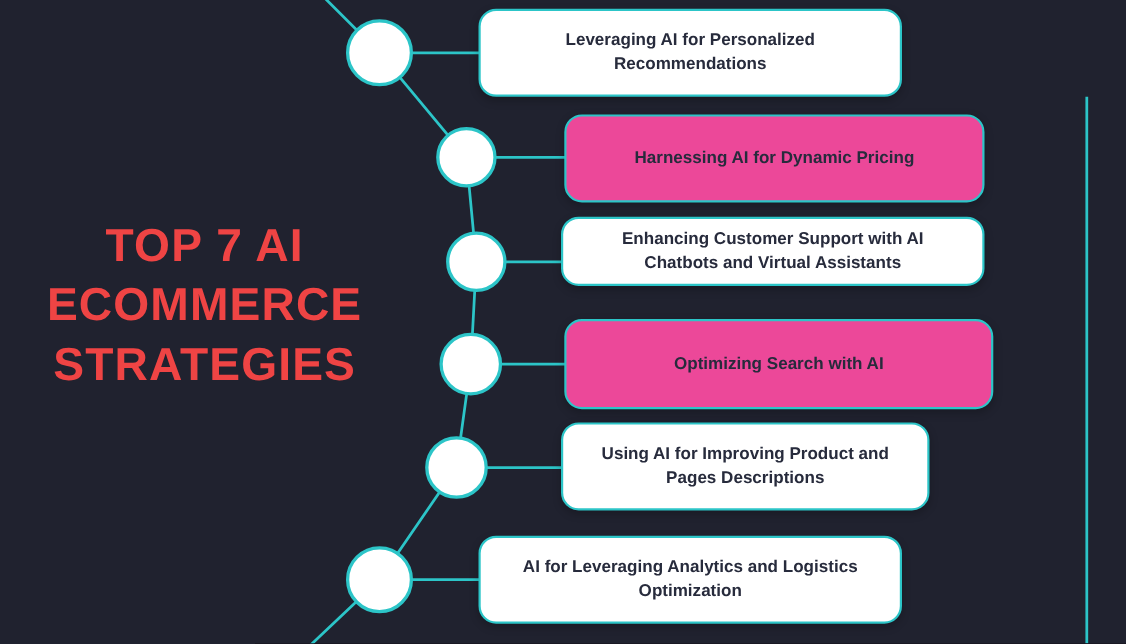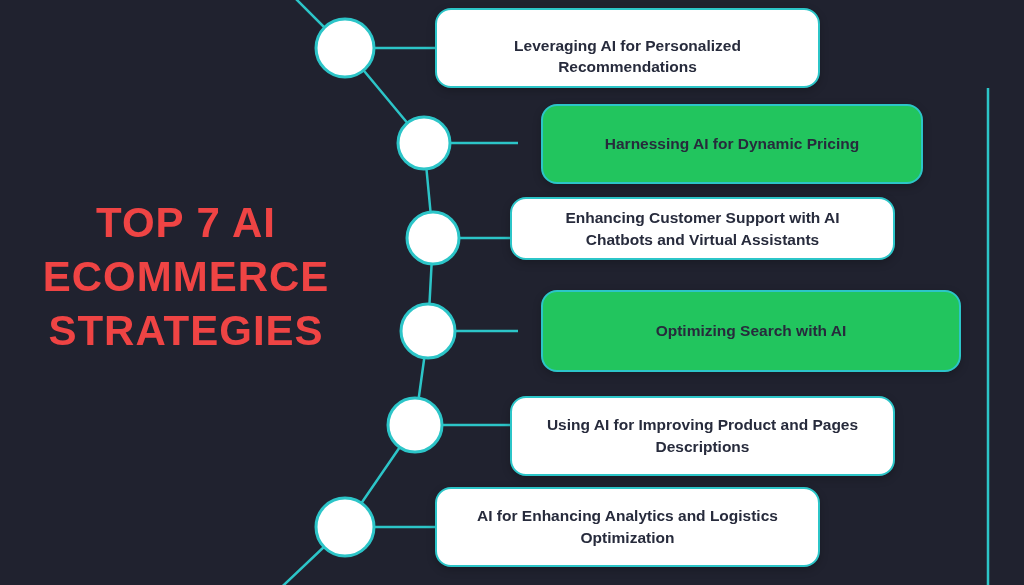--- a/index.html
+++ b/index.html
@@ -36,26 +36,26 @@
     background:#FFFFFF;
     border:2px solid #2CC5C8;
     border-radius:16px;
     color:#272B3C;
     font-size:15.5px;
     font-weight:600;
     line-height:1.4;
     padding:8px 28px;
     box-shadow:0 3px 8px rgba(0,0,0,0.22);
   }
-  .card.gray { background:#22c55e;margin-left:28px; }
-  .c1 { left:435px; top:8px;   width:385px; height:80px;align-items:flex-end; }
+  .card.gray { background:#ec4899; }
+  .c1 { left:435px; top:8px;   width:385px; height:80px; }
   .c2 { left:513px; top:104px; width:382px; height:80px; }
   .c3 { left:510px; top:197px; width:385px; height:63px; }
-  .c4 { left:513px; top:290px; width:420px; height:82px; }
-  .c5 { left:510px; top:396px; width:385px; height:80px;padding-left:28px; }
+  .c4 { left:513px; top:290px; width:390px; height:82px; }
+  .c5 { left:510px; top:384px; width:335px; height:80px;padding-left:28px; }
   .c6 { left:435px; top:487px; width:385px; height:80px; }
 </style>
 </head>
 <body>
 
 <div class="canvas">
 
   <svg class="net" width="1024" height="585" viewBox="0 0 1024 585">
 
     <path d="M282 -15 L345 48 L424 143 L433 238 L428 331 L415 425 L345 527 L268 600" fill="none" stroke="#2CC5C8" stroke-width="2.5" stroke-linejoin="round"></path>
@@ -88,16 +88,16 @@
   <div class="card c3">
     <span>Enhancing Customer Support with AI Chatbots and Virtual Assistants</span>
   </div>
   <div class="card gray c4">
     <span>Optimizing Search with AI</span>
   </div>
   <div class="card c5">
     <span>Using AI for Improving Product and Pages Descriptions</span>
   </div>
   <div class="card c6">
-    <span>AI for Enhancing Analytics and Logistics Optimization</span>
+    <span>AI for Leveraging Analytics and Logistics Optimization</span>
   </div>
 
 </div>
 
 </body></html>

